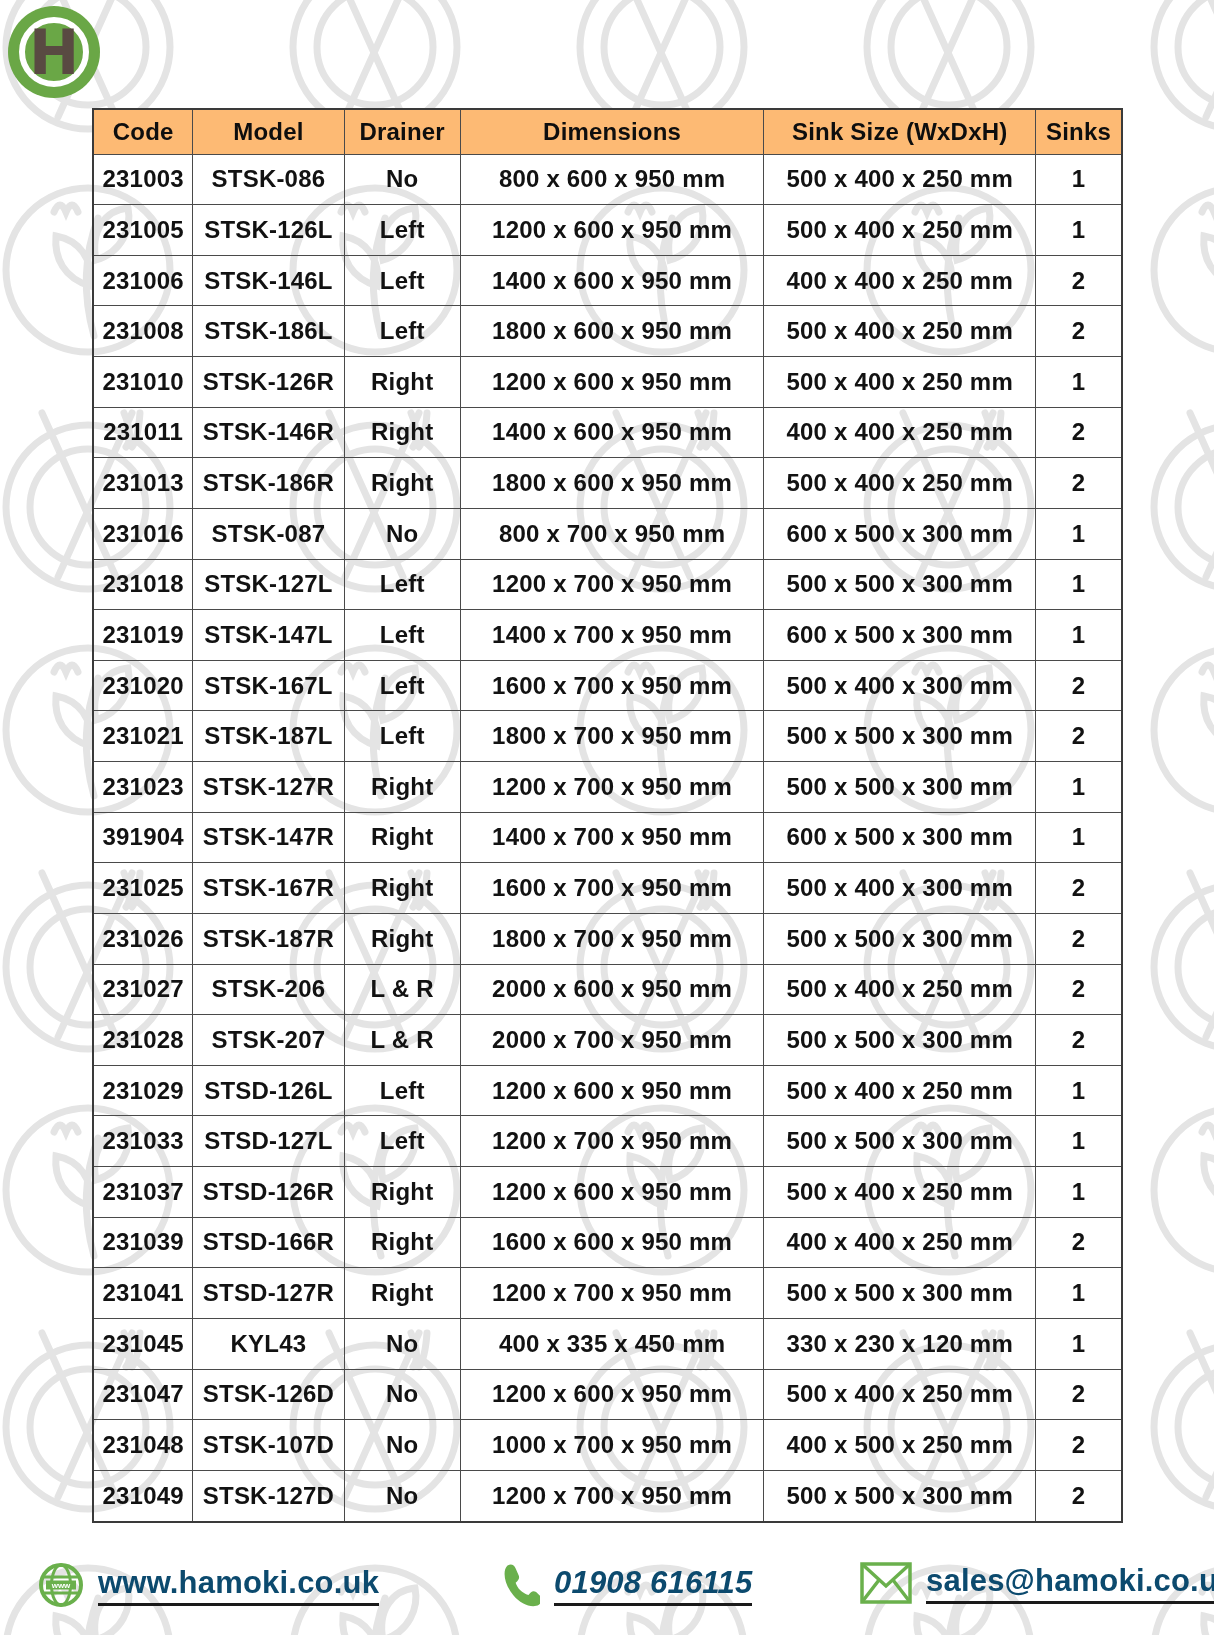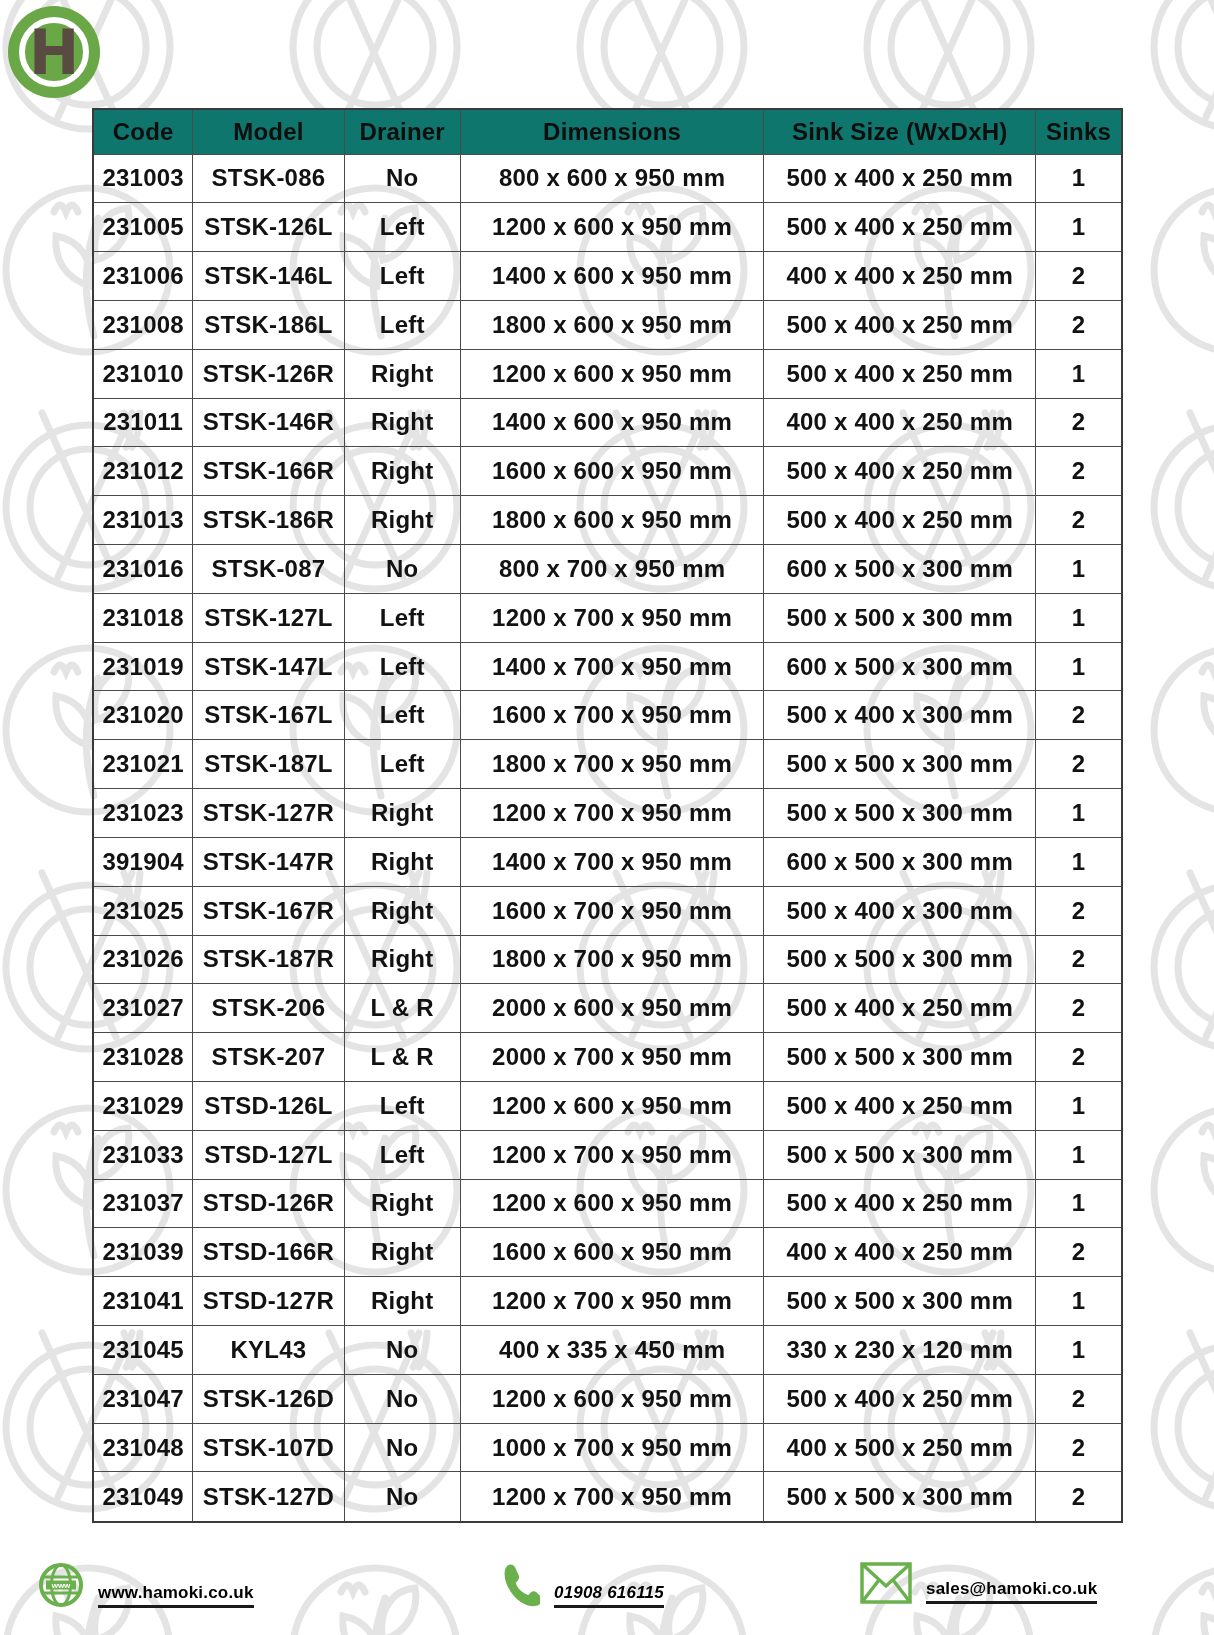--- a/index.html
+++ b/index.html
@@ -44,23 +44,23 @@
   table.spec th, table.spec td {
     border: 1px solid #4a4a4a;
     text-align: center; vertical-align: middle;
     font-weight: 700; color: #121212;
     font-size: 24px; letter-spacing: 0.2px;
     padding: 0 2px;
     white-space: nowrap; overflow: hidden;
   }
   table.spec { border: 2px solid #3a3a3a; }
   table.spec th { color: #0e0e0e; }
-  .footer { position: absolute; z-index: 2; display: flex; align-items: flex-end; gap: 14px; }
+  .footer { position: absolute; z-index: 2; display: flex; align-items: center; gap: 14px; }
   .footer .label {
-    font-size: 17px; font-weight: 800; color: #000000;
+    font-size: 31px; font-weight: 800; color: #0c4a6e;
     border-bottom: 3px solid #1a1a1a; padding-bottom: 2px;
     letter-spacing: 0.2px;
   }
   .footer-web   { left: 38px;  top: 1562px; }
   .footer-phone { left: 502px; top: 1562px; font-style: italic; }
   .footer-mail  { left: 860px; top: 1562px; }
   .icn { display: block; }
 </style>
 </head>
 <body>
@@ -99,21 +99,21 @@
 <table class="spec">
   <colgroup>
     <col style="width:9.7%">
       <col style="width:14.7%">
       <col style="width:11.3%">
     <col style="width:29.5%">
       <col style="width:26.4%">
       <col style="width:8.4%">
   </colgroup>
   <thead>
-    <tr style="background:#0f766e; height:45px;">
+    <tr style="background:#fdba74; height:45px;">
       <th>Code</th>
       <th>Model</th>
       <th>Drainer</th>
       <th>Dimensions</th>
       <th>Sink Size (WxDxH)</th>
       <th>Sinks</th>
     </tr>
   </thead>
   <tbody id="spec-body">
       <tr>
@@ -155,28 +155,20 @@
         <td>1200 x 600 x 950 mm</td>
         <td>500 x 400 x 250 mm</td>
         <td>1</td>
       </tr>
       <tr>
         <td>231011</td>
         <td>STSK-146R</td>
         <td>Right</td>
         <td>1400 x 600 x 950 mm</td>
         <td>400 x 400 x 250 mm</td>
-        <td>2</td>
-      </tr>
-      <tr>
-        <td>231012</td>
-        <td>STSK-166R</td>
-        <td>Right</td>
-        <td>1600 x 600 x 950 mm</td>
-        <td>500 x 400 x 250 mm</td>
         <td>2</td>
       </tr>
       <tr>
         <td>231013</td>
         <td>STSK-186R</td>
         <td>Right</td>
         <td>1800 x 600 x 950 mm</td>
         <td>500 x 400 x 250 mm</td>
         <td>2</td>
       </tr>

